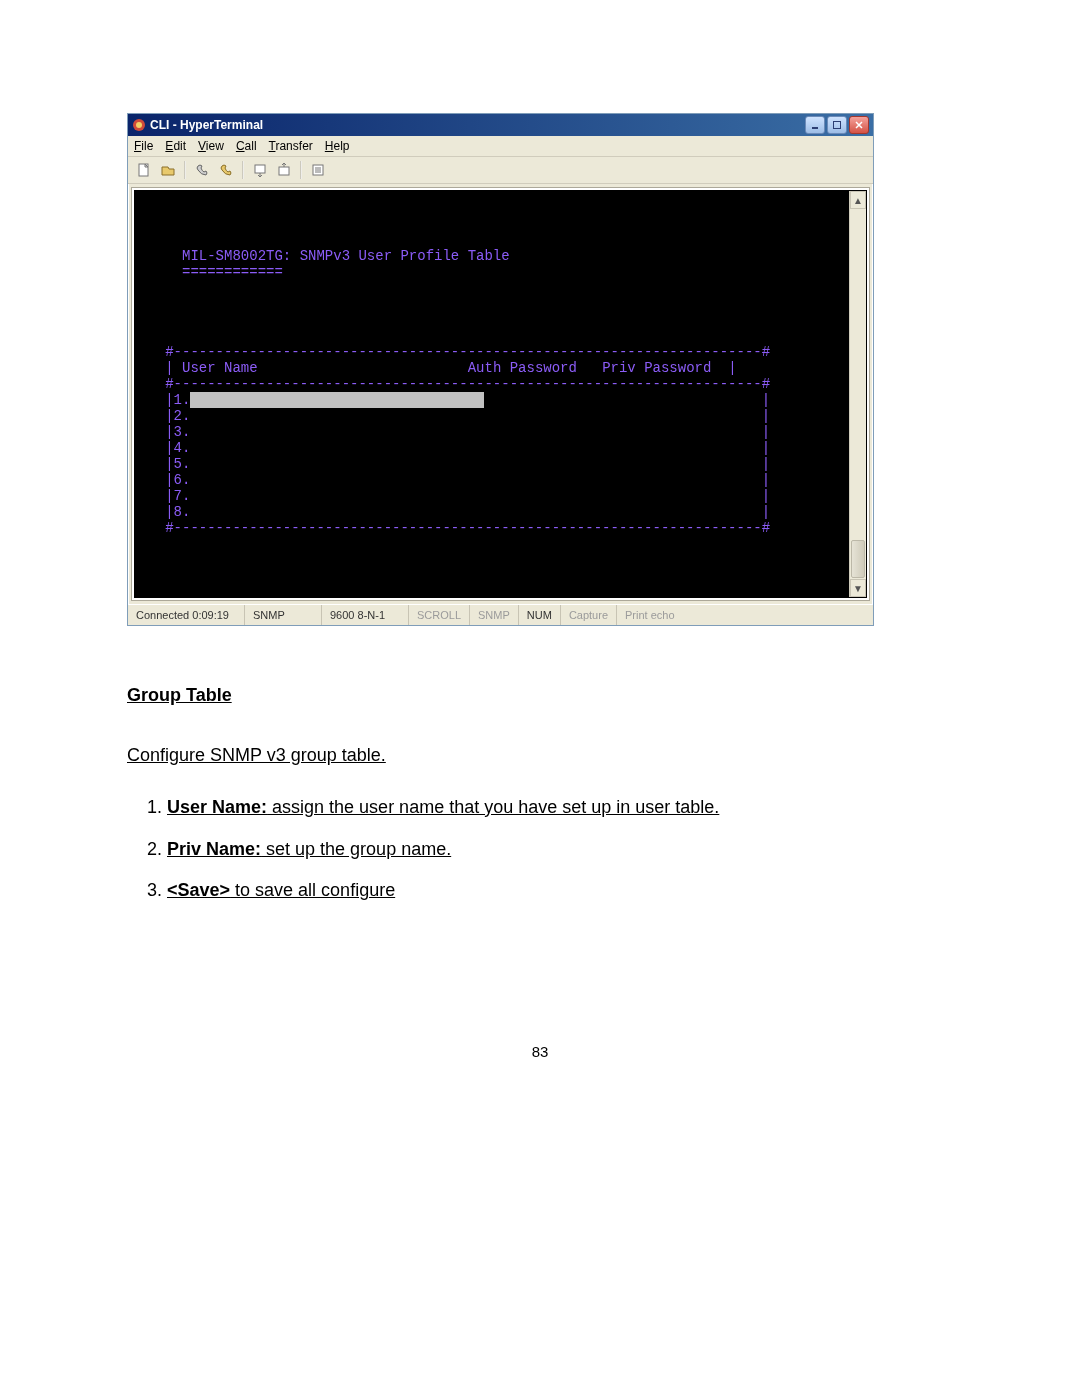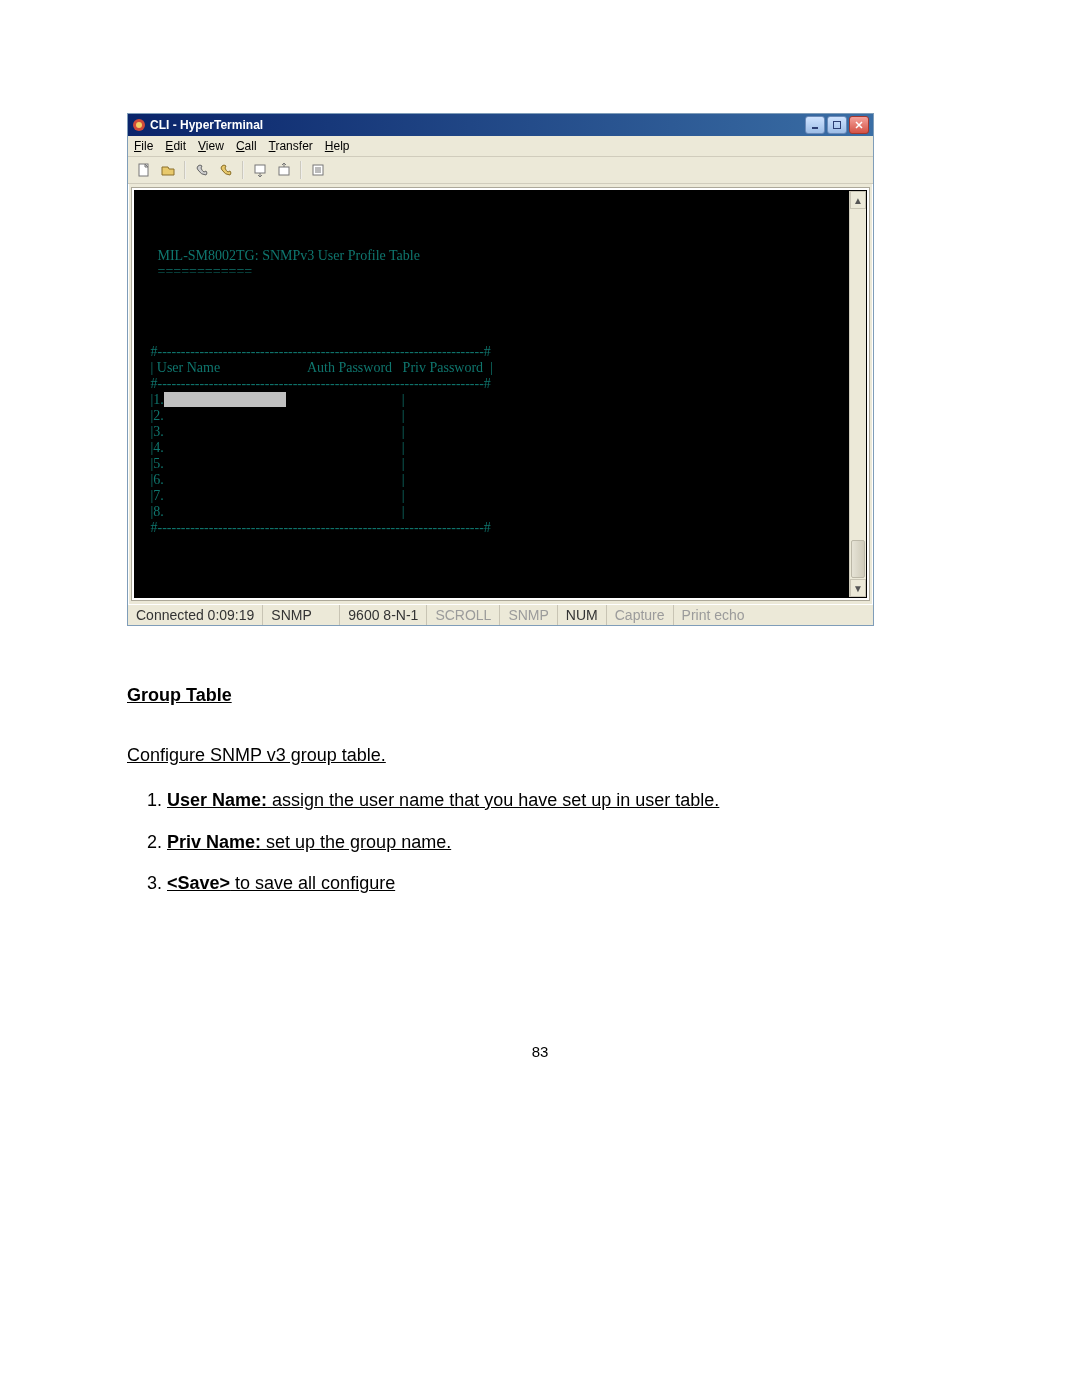--- a/index.html
+++ b/index.html
@@ -91,22 +91,22 @@
   .tb-sep { width:2px; height:18px; background: linear-gradient(to right,#bcb8a8,#fff); margin:0 2px;}
   .terminal-wrap {
     position: relative;
     margin: 3px;
     border: 1px solid #aca899;
     background:#fff;
     padding: 2px;
   }
   .terminal {
     background: #000;
-    color: #0f766e;
-    font-family: Liberation Serif, serif;
+    color: #8b5cf6;
+    font-family: Liberation Mono, monospace;
     font-size: 14px;
     line-height: 16px;
     padding: 10px 6px 4px 6px;
     white-space: pre;
     overflow: hidden;
     position: relative;
     height: 394px;
   }
   .term-hl {
     background: #c0c0c0;
@@ -130,21 +130,21 @@
     background: linear-gradient(to right,#e6e3d6,#cfcbba);
     border:1px solid #bcb8a8;
     border-radius:2px;
     align-self:stretch;
   }
   .sb-track { flex:1 1 auto; }
   .statusbar {
     height: 20px;
     display: flex;
     align-items: center;
-    font-size: 14px;
+    font-size: 11px;
     color:#333;
     background:#ece9d8;
     border-top:1px solid #fff;
   }
   .sb-cell {
     padding: 0 8px;
     border-right:1px solid #c8c4b4;
     height:100%;
     display:flex; align-items:center;
   }
@@ -166,21 +166,21 @@
     line-height: 1.75;
     color:#000;
     text-decoration:underline;
   }
   .body-text h3 {
     font-size: 18px;
     font-weight: bold;
     margin: 0 0 28px 0;
   }
   .body-text p { margin: 0 0 4px 0; }
-  .body-text ol { margin: 14px 0 0 0; padding-left: 40px; }
+  .body-text ol { margin: 21px 0 0 0; padding-left: 40px; }
   .body-text li { margin: 0 0 10px 0; }
   .page-num {
     position:absolute;
     bottom: 100px;
     left:0; right:0;
     text-align:center;
     font-size:15px;
   }
 </style>
 </head>

